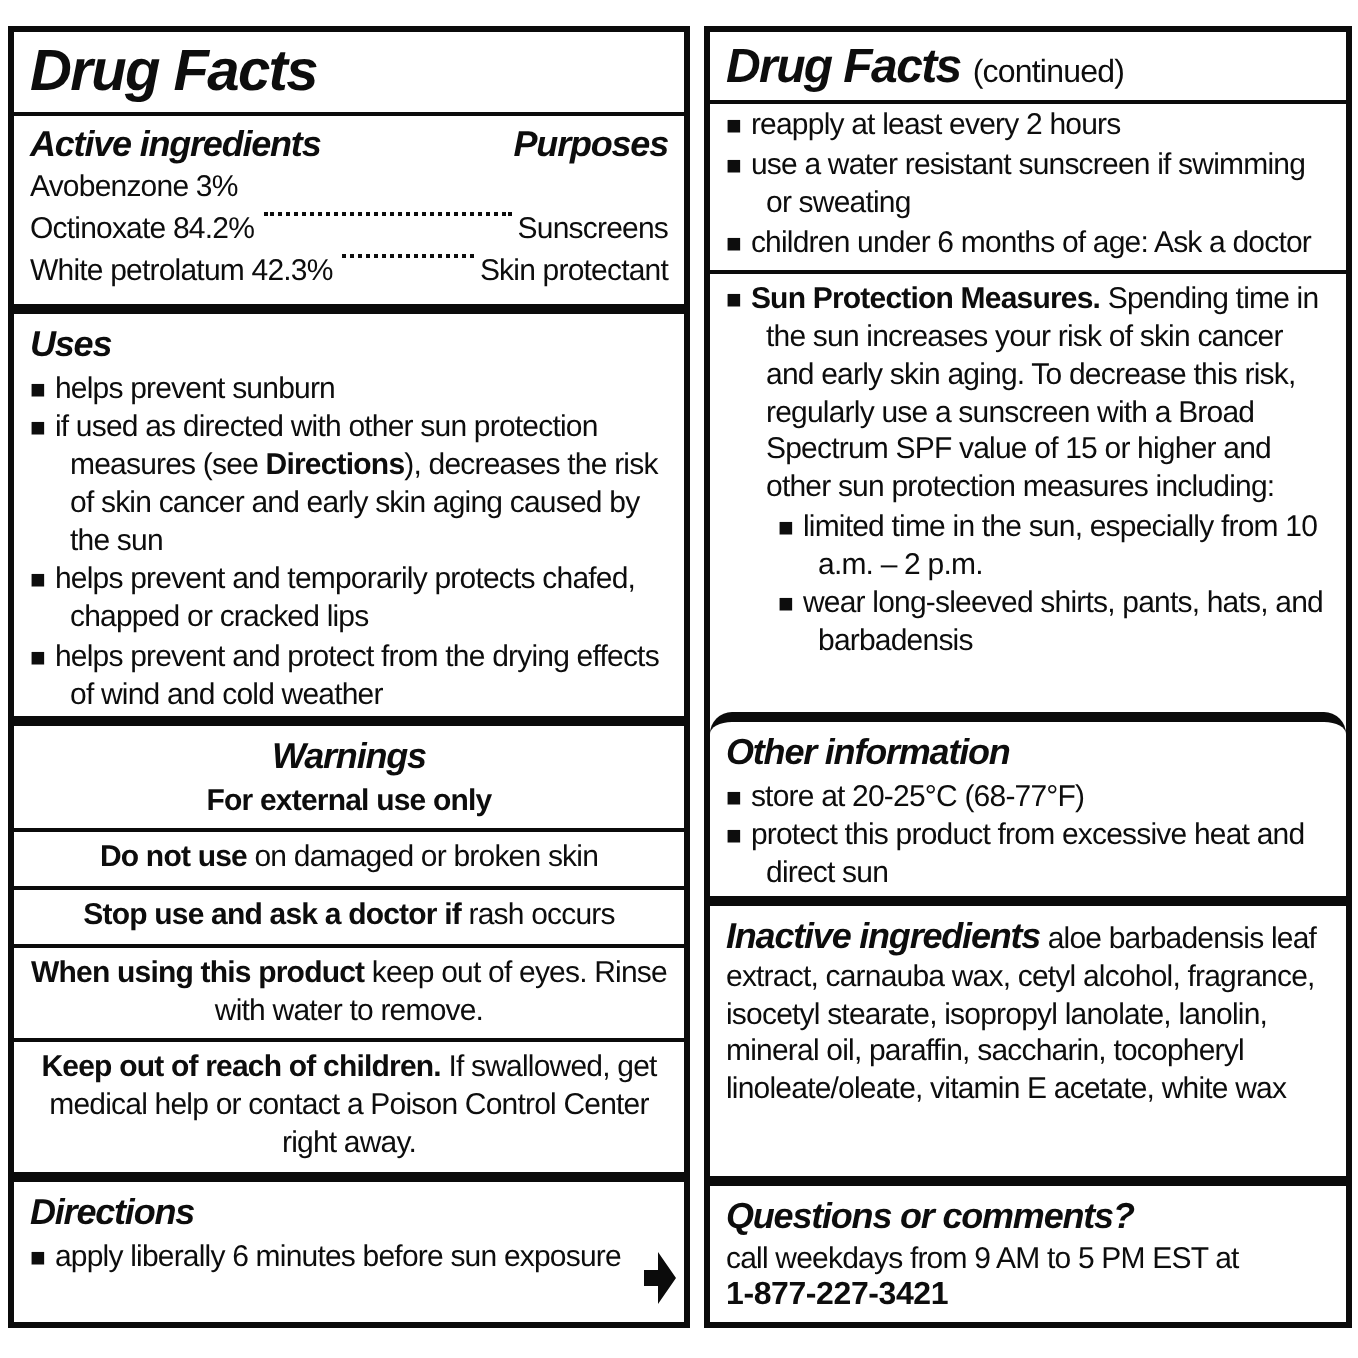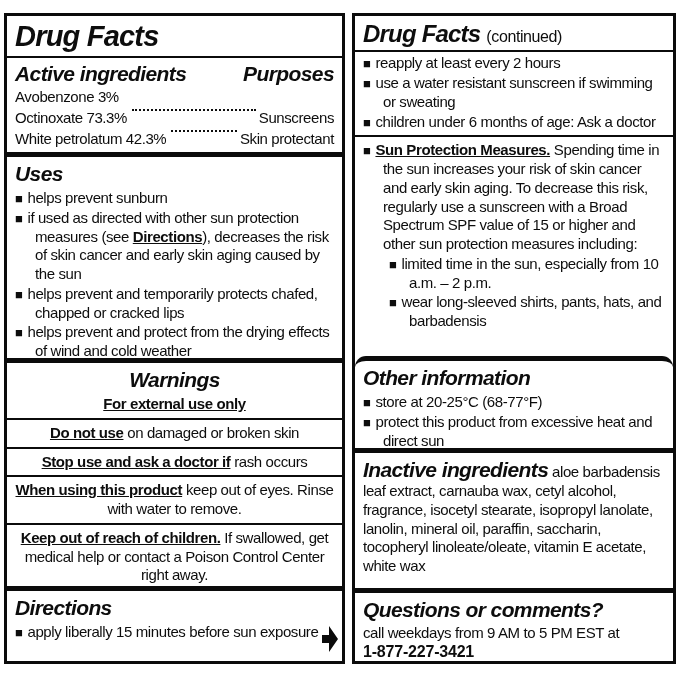--- a/index.html
+++ b/index.html
@@ -23,37 +23,37 @@
 
   .h1 {
     font-style: italic; font-weight: bold; font-size: 29px;
     letter-spacing: -0.8px; line-height: 1.1; padding-top: 2px;
   }
   .h1.small { font-size: 24px; }
   .cont { font-size: 16px; font-weight: normal; font-style: normal; letter-spacing: -0.4px; }
   .titlerow { display: flex; align-items: baseline; gap: 6px; }
   .title-rule { border-top: 2.5px solid #0b0b0b; margin: 3px -8px 2px -8px; }
   .h2 {
-    font-style: italic; font-weight: bold; font-size: 21px;
+    font-style: italic; font-weight: bold; font-size: 18px;
     letter-spacing: -0.6px; line-height: 1.15; padding: 2px 0 2px 0;
   }
   .h2.inline { display: inline; padding: 0; }
 
   .body, .stmt, .bullet, .airow {
     font-size: 15px; letter-spacing: -0.4px; line-height: 1.25;
   }
   .aihead { display: flex; justify-content: space-between; align-items: baseline; }
   .airow { display: flex; align-items: flex-start; height: 21px; }
   .leader { flex: 1; border-bottom: 2px dotted #0d0d0d; margin: 0 3px 3px 5px; }
   .purpose { white-space: nowrap; }
 
   .bullet { padding-left: 20px; text-indent: -20px; margin-top: 1px; }
   .bullet .sq { font-size: 13px; padding-right: 5px; font-style: normal; }
   .sub { margin-left: 26px; }
-  b, .b { font-weight: bold; text-decoration: underline; }
+  b, .b { font-weight: bold; }
 
   .rule-thin { border-top: 2px solid #0b0b0b; margin: 4px -8px; }
   .stmt { margin-top: 1px; }
 
   .arrow {
     position: absolute; right: 3px; bottom: 7px; width: 17px; height: 30px;
   }
   .phone { font-weight: bold; font-size: 16px; letter-spacing: -0.2px; }
 </style>
 </head>
@@ -68,21 +68,21 @@
         <div class="h1">Drug Facts</div>
         <div class="title-rule"></div>
         <div class="aihead">
           <span class="h2">Active ingredients</span>
           <span class="h2">Purposes</span>
         </div>
         <div class="airow">
           <span>Avobenzone 3%</span>
         </div>
         <div class="airow">
-          <span>Octinoxate 73.3%</span>
+          <span>Octinoxate 84.2%</span>
           <span class="leader"></span>
           <span class="purpose">Sunscreens</span>
         </div>
         <div class="airow">
           <span>White petrolatum 42.3%</span>
           <span class="leader"></span>
           <span class="purpose">Skin protectant</span>
         </div>
       </div>
 
@@ -119,21 +119,21 @@
         </div>
         <div class="rule-thin"></div>
         <div class="stmt">
           <b>Keep out of reach of children.</b><span> If swallowed, get medical help or contact a Poison Control Center right away.</span>
         </div>
       </div>
 
       <div class="sec grow">
         <div class="h2">Directions</div>
         <div class="bullet">
-          <span class="sq">■</span><span>apply liberally 15 minutes before sun exposure</span>
+          <span class="sq">■</span><span>apply liberally 6 minutes before sun exposure</span>
         </div>
         <svg class="arrow" viewBox="0 0 17 30">
           <polygon points="0,11 7,11 7,2 16,15 7,28 7,19 0,19" fill="#0b0b0b"></polygon>
         </svg>
       </div>
     </div>
 
     <div class="col right">
 
       <div class="sec" style="height:340px;">

